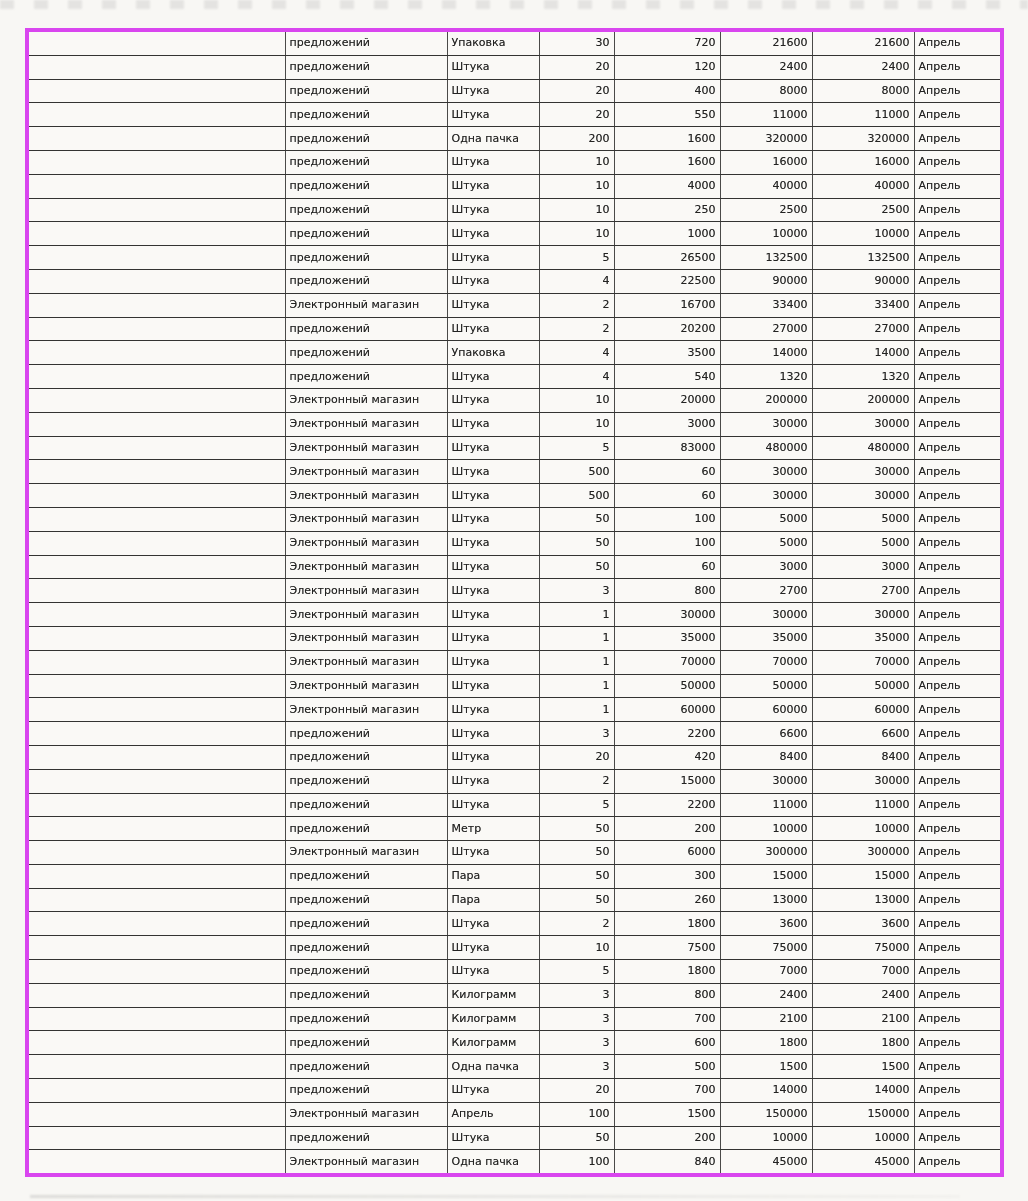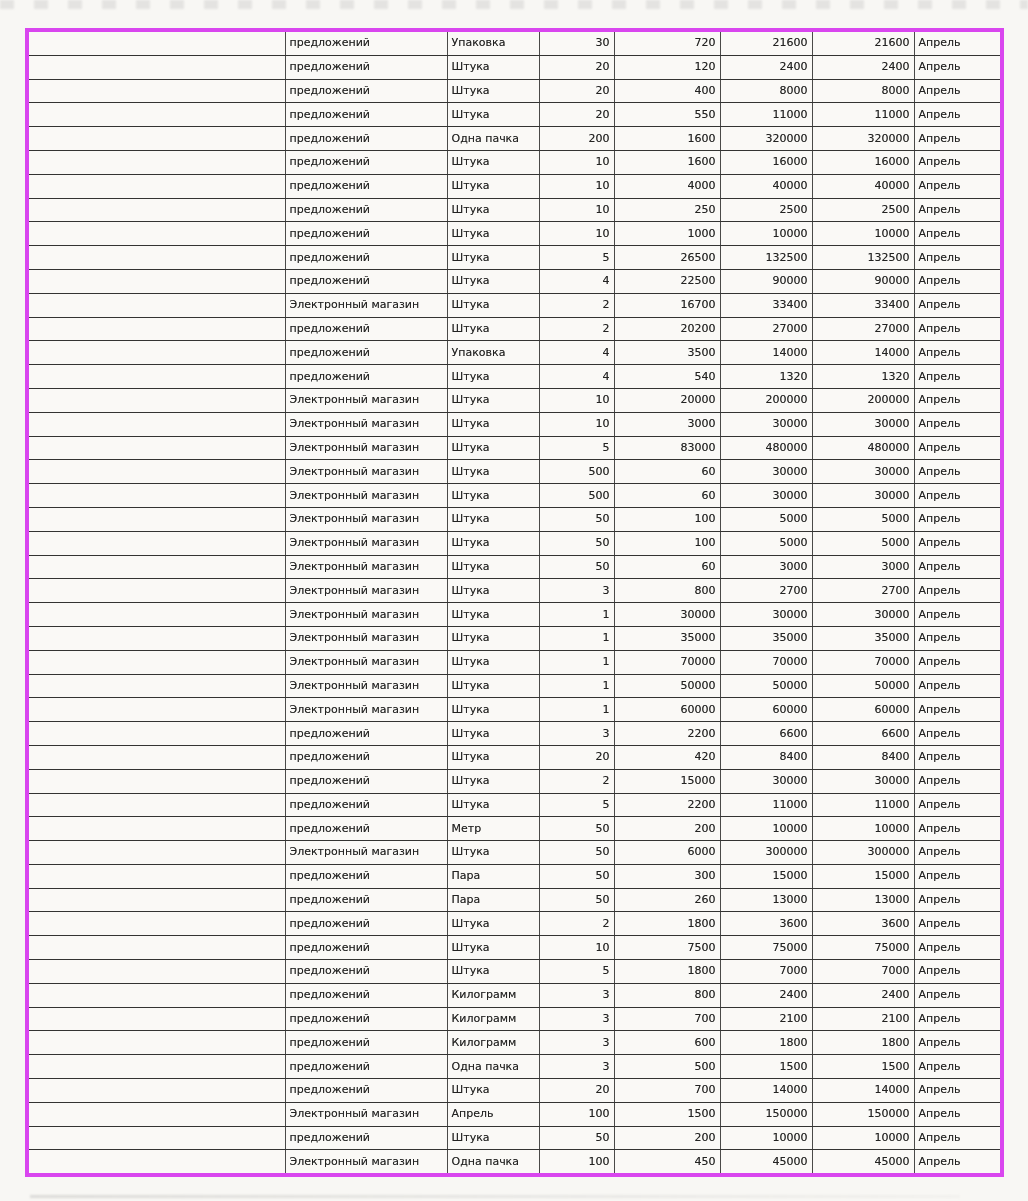--- a/index.html
+++ b/index.html
@@ -610,19 +610,19 @@
     <td class="num">10000</td>
     <td class="num">10000</td>
     <td class="txt">Апрель</td>
   </tr>
 
   <tr>
     <td class="txt"></td>
     <td class="txt">Электронный магазин</td>
     <td class="txt">Одна пачка</td>
     <td class="num">100</td>
-    <td class="num">450</td>
+    <td class="num">840</td>
     <td class="num">45000</td>
     <td class="num">45000</td>
     <td class="txt">Апрель</td>
   </tr>
 </tbody>
 </table>
 
 </body></html>

